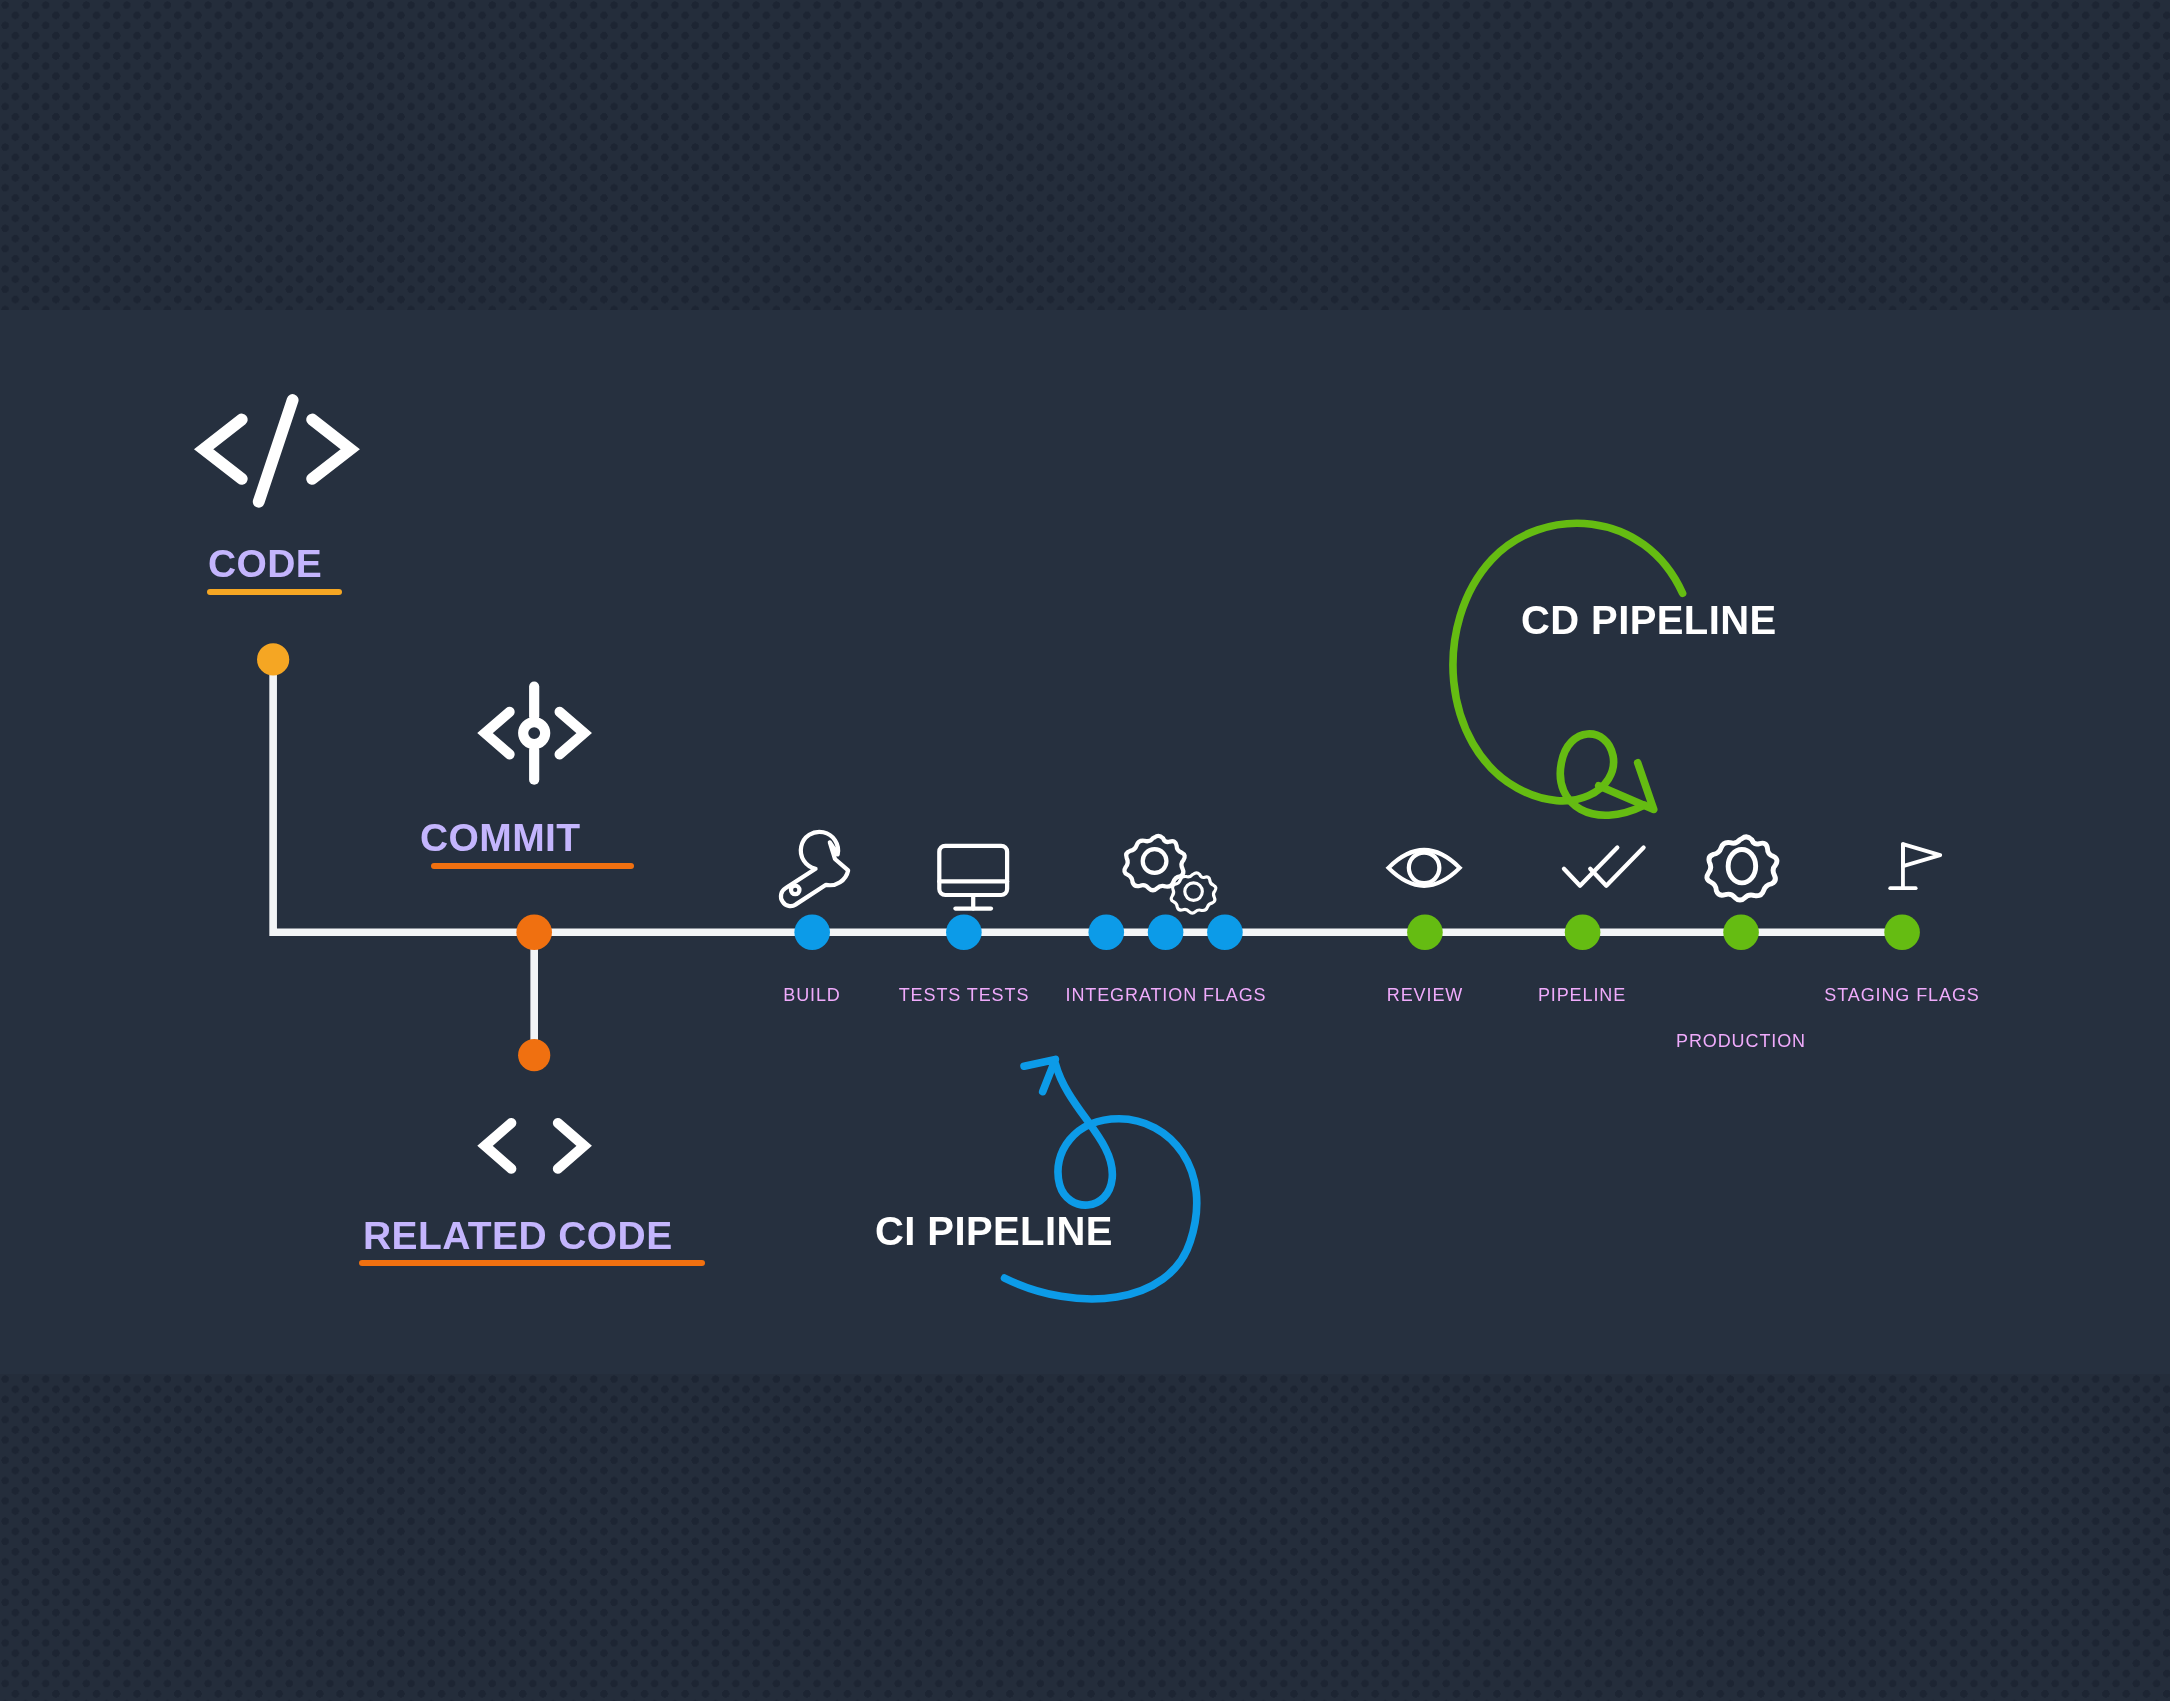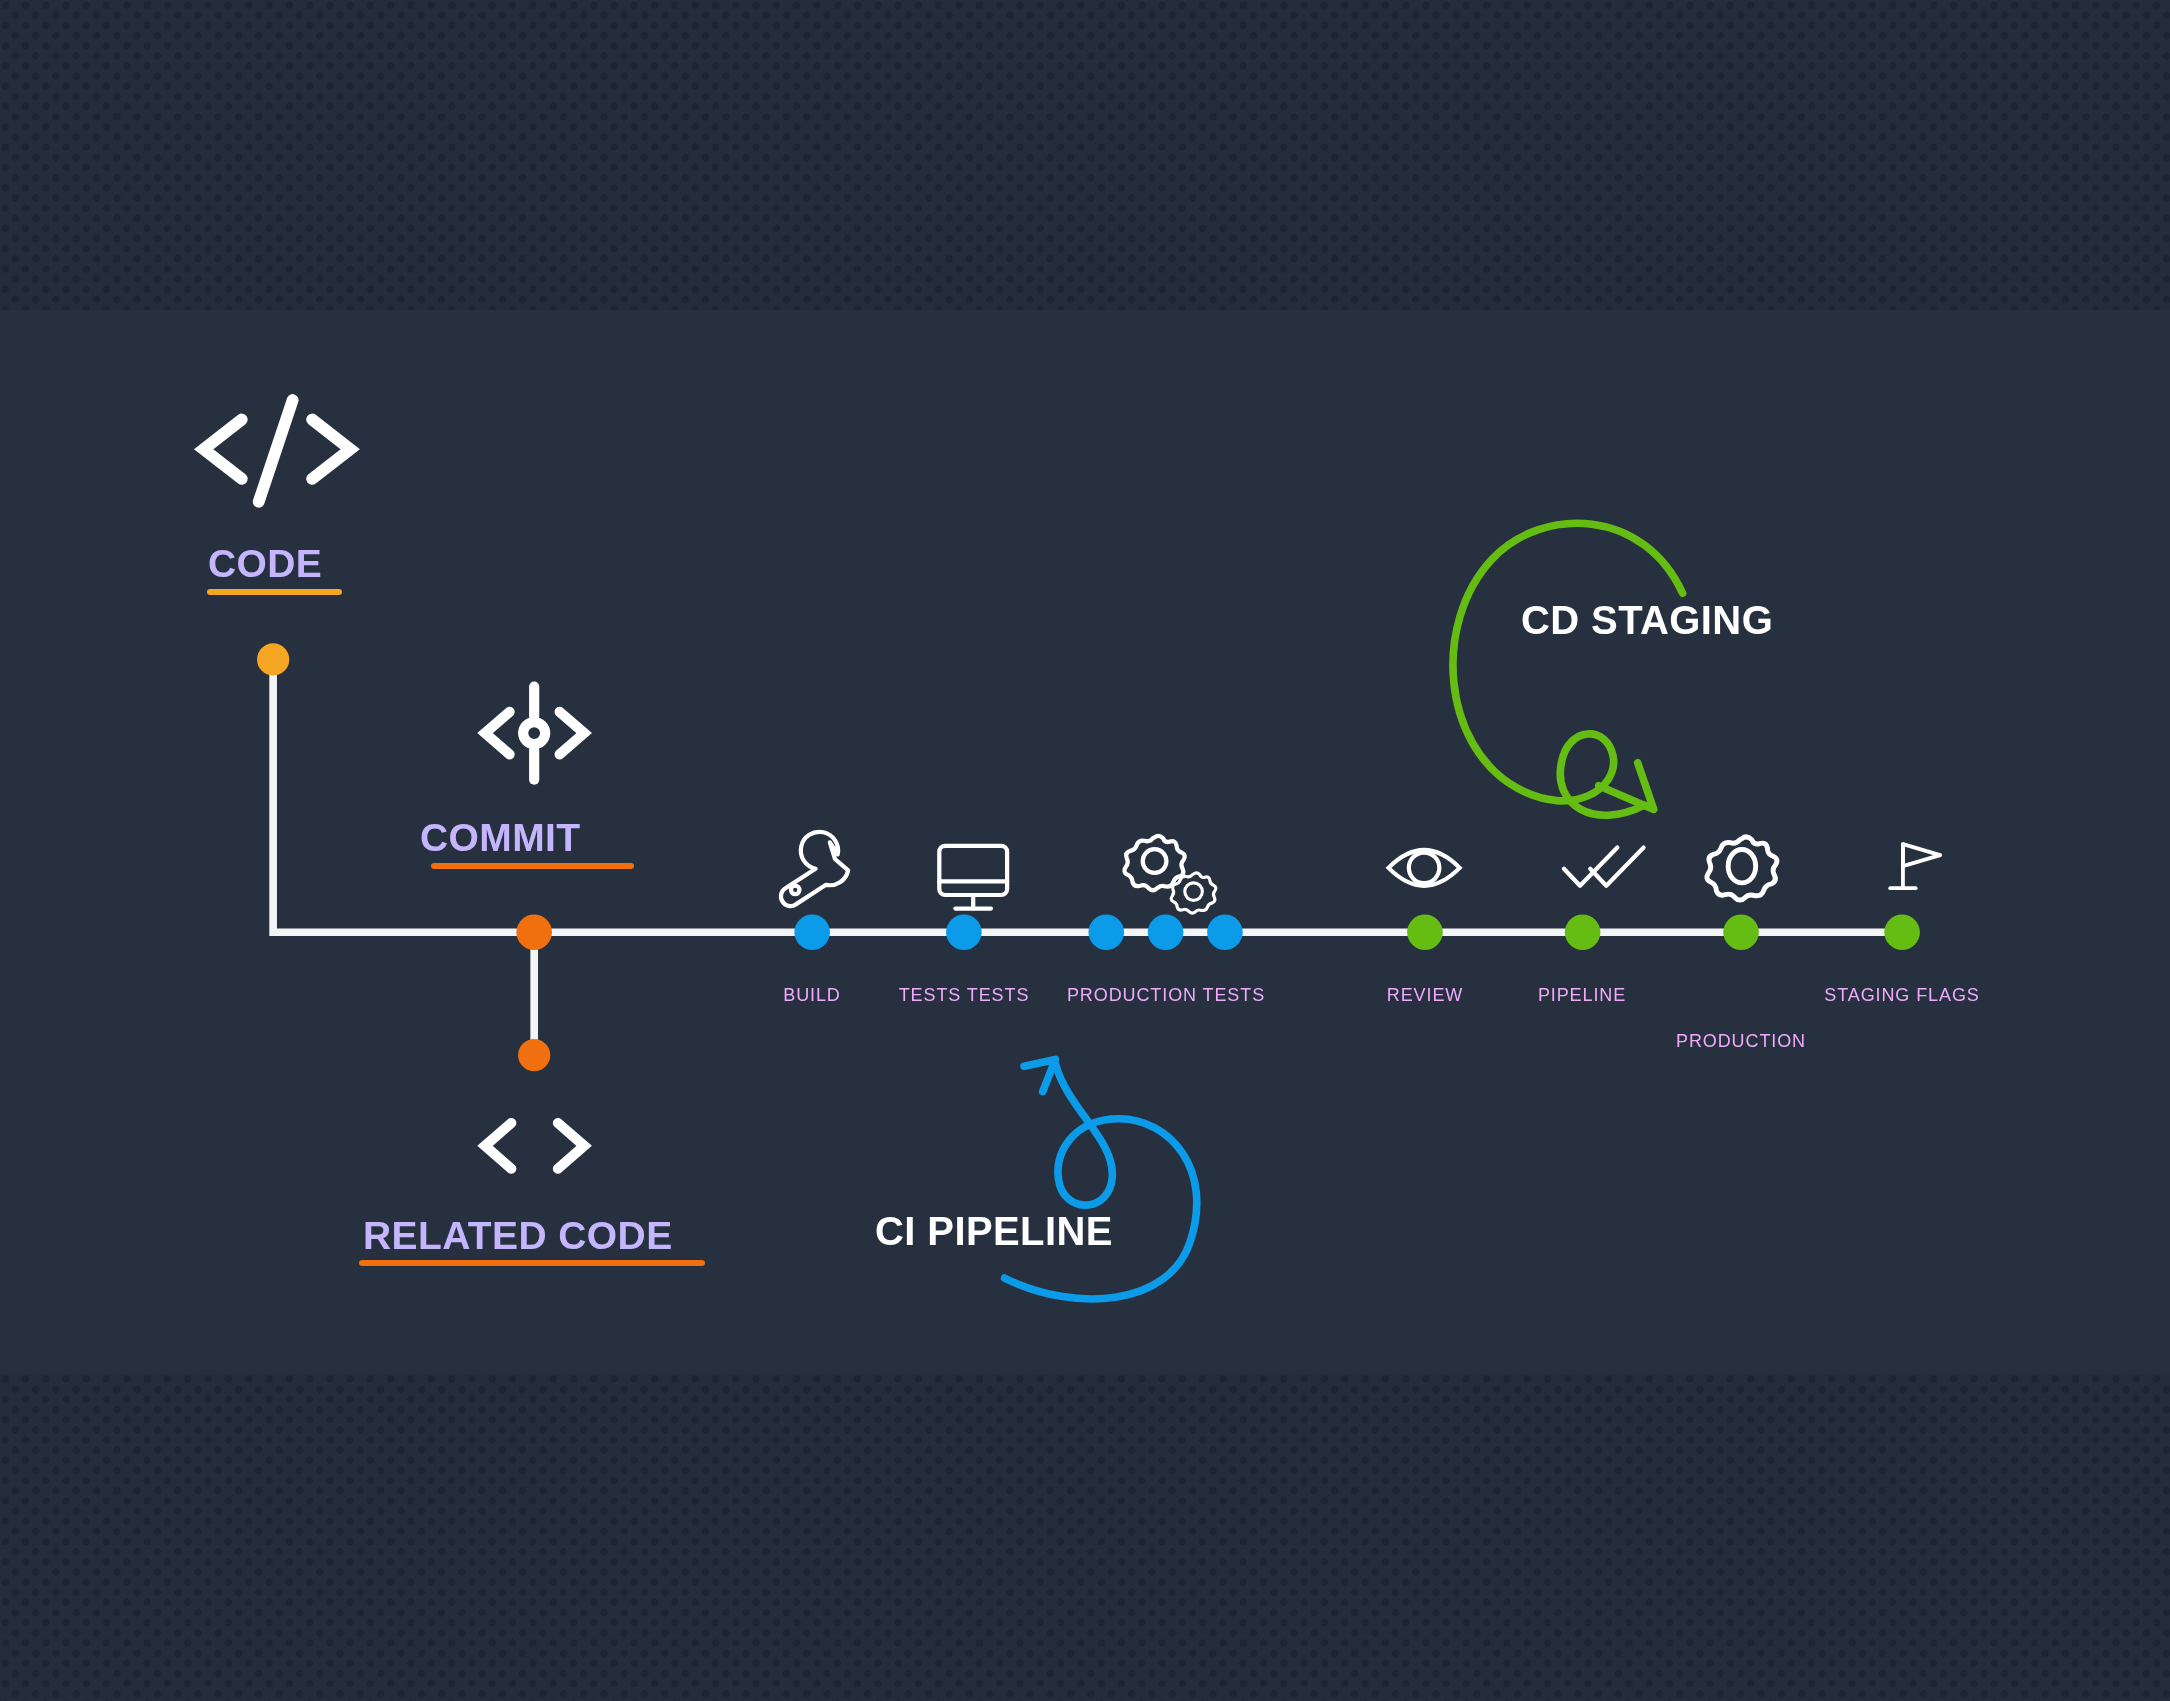--- a/index.html
+++ b/index.html
@@ -216,23 +216,23 @@
   <div class="underline" style="left:207px; top:589px; width:135px; background:#f5a623;"></div>
 
   <div class="big-label" style="left:420px; top:816px;">COMMIT</div>
   <div class="underline" style="left:431px; top:863px; width:203px; background:#f07010;"></div>
 
   <div class="big-label" style="left:363px; top:1214px;">RELATED CODE</div>
   <div class="underline" style="left:359px; top:1260px; width:346px; background:#f07010;"></div>
 
   <div class="stage-label" style="left:812px;  top:985px;">BUILD</div>
   <div class="stage-label" style="left:964px; top:985px;">TESTS TESTS</div>
-  <div class="stage-label" style="left:1166px; top:985px;">PRODUCTION TESTS</div>
+  <div class="stage-label" style="left:1166px; top:985px;">INTEGRATION FLAGS</div>
   <div class="stage-label" style="left:1425px; top:985px;">REVIEW</div>
   <div class="stage-label" style="left:1582px; top:985px;">PIPELINE</div>
   <div class="stage-label" style="left:1741px; top:985px;margin-top:46px;">PRODUCTION</div>
   <div class="stage-label" style="left:1902px; top:985px;">STAGING FLAGS</div>
 
-  <div class="arrow-label" style="left:1521px; top:598px;">CD STAGING</div>
+  <div class="arrow-label" style="left:1521px; top:598px;">CD PIPELINE</div>
   <div class="arrow-label" style="left:875px; top:1209px;">CI PIPELINE</div>
 
 </div>
 
 
 </body></html>

